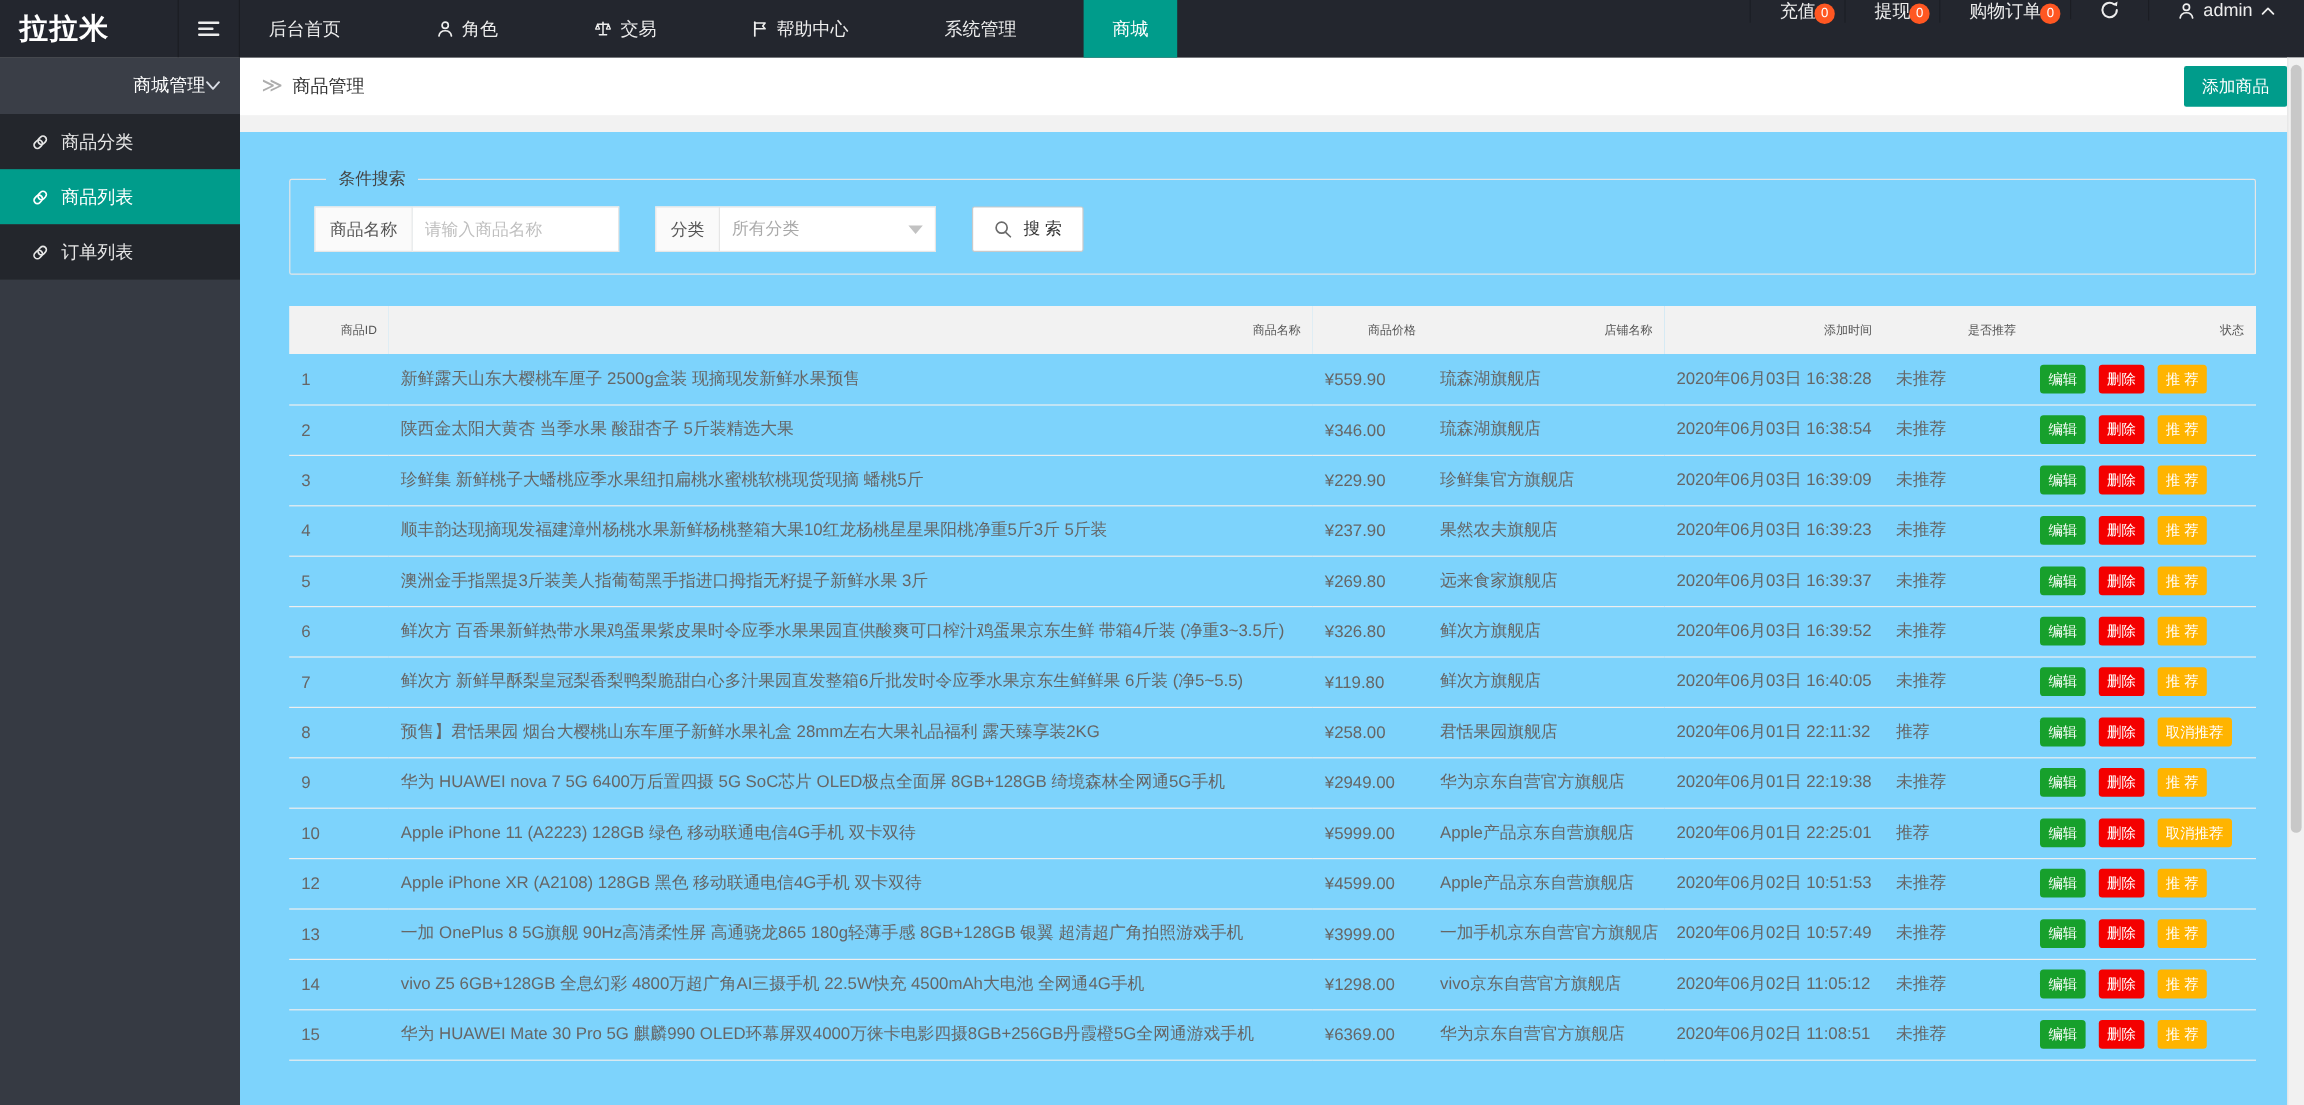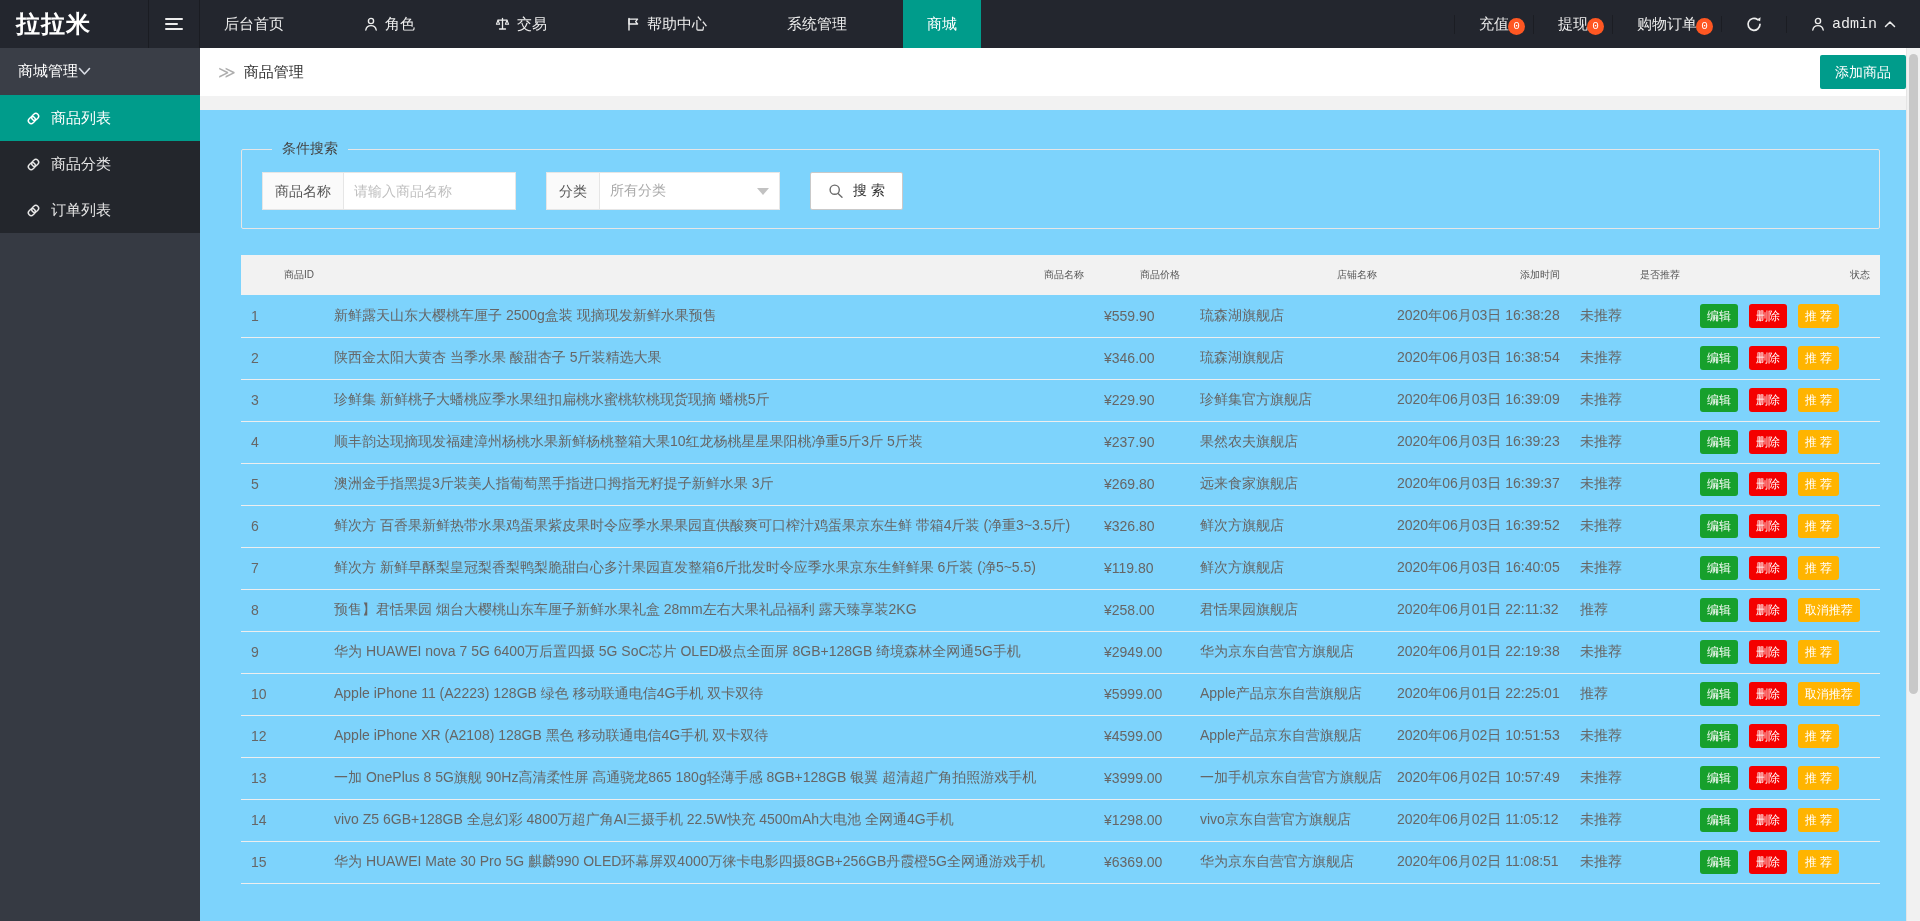--- a/index.html
+++ b/index.html
@@ -14,27 +14,27 @@
     font-family:"Liberation Sans","DejaVu Sans",sans-serif;
     background:#F2F2F2;font-size:14px;
   }
   
   .navbar{position:absolute;top:0;left:0;right:0;height:48px;background:var(--nav-bg);display:flex;align-items:stretch;color:#EDEDED;z-index:5;}
   .logo{width:148px;display:flex;align-items:center;padding-left:16px;font-size:24px;font-weight:bold;color:#FFF;letter-spacing:1px;}
   .toggle{width:52px;display:flex;align-items:center;justify-content:center;border-left:1px solid rgba(0,0,0,.25);border-right:1px solid rgba(0,0,0,.25);cursor:pointer;}
   .nav-menu{display:flex;align-items:stretch;gap:32px;}
   .nav-item{display:flex;align-items:center;gap:7px;padding:0 24px;font-size:15px;cursor:pointer;white-space:nowrap;}
   .nav-item.active{background:var(--accent);color:#FFF;}
-  .nav-right{margin-left:auto;display:flex;align-items:center;font-family:Liberation Mono, monospace;}
+  .nav-right{margin-left:auto;display:flex;align-items:flex-start;}
   .nav-right .nav-item{position:relative;border-left:1px solid rgba(0,0,0,.22);}
   .badge{position:absolute;top:3px;right:8px;min-width:17px;height:17px;line-height:17px;border-radius:9px;background:var(--badge);color:#FFF;font-size:11px;text-align:center;padding:0 4px;}
   .icon{display:inline-flex;align-items:center;justify-content:center;}
   
   .sidebar{position:absolute;top:48px;left:0;bottom:0;width:200px;background:var(--side-bg);z-index:4;}
-  .side-header{height:47px;background:var(--side-head-bg);display:flex;align-items:center;justify-content:flex-start;padding:0 16px 0 18px;color:#FFF;font-size:15px;cursor:pointer;}
+  .side-header{height:47px;background:var(--side-head-bg);display:flex;align-items:center;justify-content:flex-end;padding:0 16px 0 18px;color:#FFF;font-size:15px;cursor:pointer;}
   .side-item{height:46px;background:var(--side-item-bg);display:flex;align-items:center;gap:10px;padding-left:26px;color:#E6E6E6;font-size:15px;cursor:pointer;}
   .side-item.active{background:var(--accent);color:#FFF;}
   
   .main{position:absolute;left:200px;top:48px;right:0;bottom:0;background:#F2F2F2;}
   .crumb-bar{height:48px;background:#FFF;display:flex;align-items:center;padding:0 14px 0 18px;}
   .crumb-icon{color:#ADADAD;font-size:17px;margin-right:8px;}
   .crumb-title{color:#333;font-size:15px;}
   .add-btn{margin-left:auto;height:34px;line-height:34px;padding:0 15px;background:var(--accent);color:#FFF;font-size:14px;border:none;border-radius:2px;cursor:pointer;}
   .content{position:absolute;top:62px;left:0;right:0;bottom:0;background:#7dd3fc;padding:20px 40px 0 41px;overflow:hidden;}
   
@@ -152,41 +152,41 @@
 
 <aside class="sidebar">
   <div class="side-header">
     <span>商城管理</span>
     <span class="icon">
       <svg width="13" height="9" viewBox="0 0 13 9">
           <path d="M1.5 1.5 6.5 7l5-5.5" fill="none" stroke="#D8DCE4" stroke-width="1.6" stroke-linecap="round" stroke-linejoin="round"></path>
         </svg>
     </span>
   </div>
+  <div class="side-item">
+    <span class="icon">
+      <svg width="15" height="15" viewBox="0 0 16 16">
+          <g transform="rotate(45 8 8)" fill="none" stroke="#E6E6E6" stroke-width="1.5">
+            <rect x="5" y="1.5" width="6" height="8" rx="3"></rect>
+            <rect x="5" y="6.5" width="6" height="8" rx="3"></rect>
+          </g>
+        </svg>
+    </span>
+    <span>商品分类</span>
+  </div>
   <div class="side-item active">
     <span class="icon">
       <svg width="15" height="15" viewBox="0 0 16 16">
           <g transform="rotate(45 8 8)" fill="none" stroke="#FFFFFF" stroke-width="1.5">
             <rect x="5" y="1.5" width="6" height="8" rx="3"></rect>
             <rect x="5" y="6.5" width="6" height="8" rx="3"></rect>
           </g>
         </svg>
     </span>
     <span>商品列表</span>
-  </div>
-  <div class="side-item">
-    <span class="icon">
-      <svg width="15" height="15" viewBox="0 0 16 16">
-          <g transform="rotate(45 8 8)" fill="none" stroke="#E6E6E6" stroke-width="1.5">
-            <rect x="5" y="1.5" width="6" height="8" rx="3"></rect>
-            <rect x="5" y="6.5" width="6" height="8" rx="3"></rect>
-          </g>
-        </svg>
-    </span>
-    <span>商品分类</span>
   </div>
   <div class="side-item">
     <span class="icon">
       <svg width="15" height="15" viewBox="0 0 16 16">
           <g transform="rotate(45 8 8)" fill="none" stroke="#E6E6E6" stroke-width="1.5">
             <rect x="5" y="1.5" width="6" height="8" rx="3"></rect>
             <rect x="5" y="6.5" width="6" height="8" rx="3"></rect>
           </g>
         </svg>
     </span>

